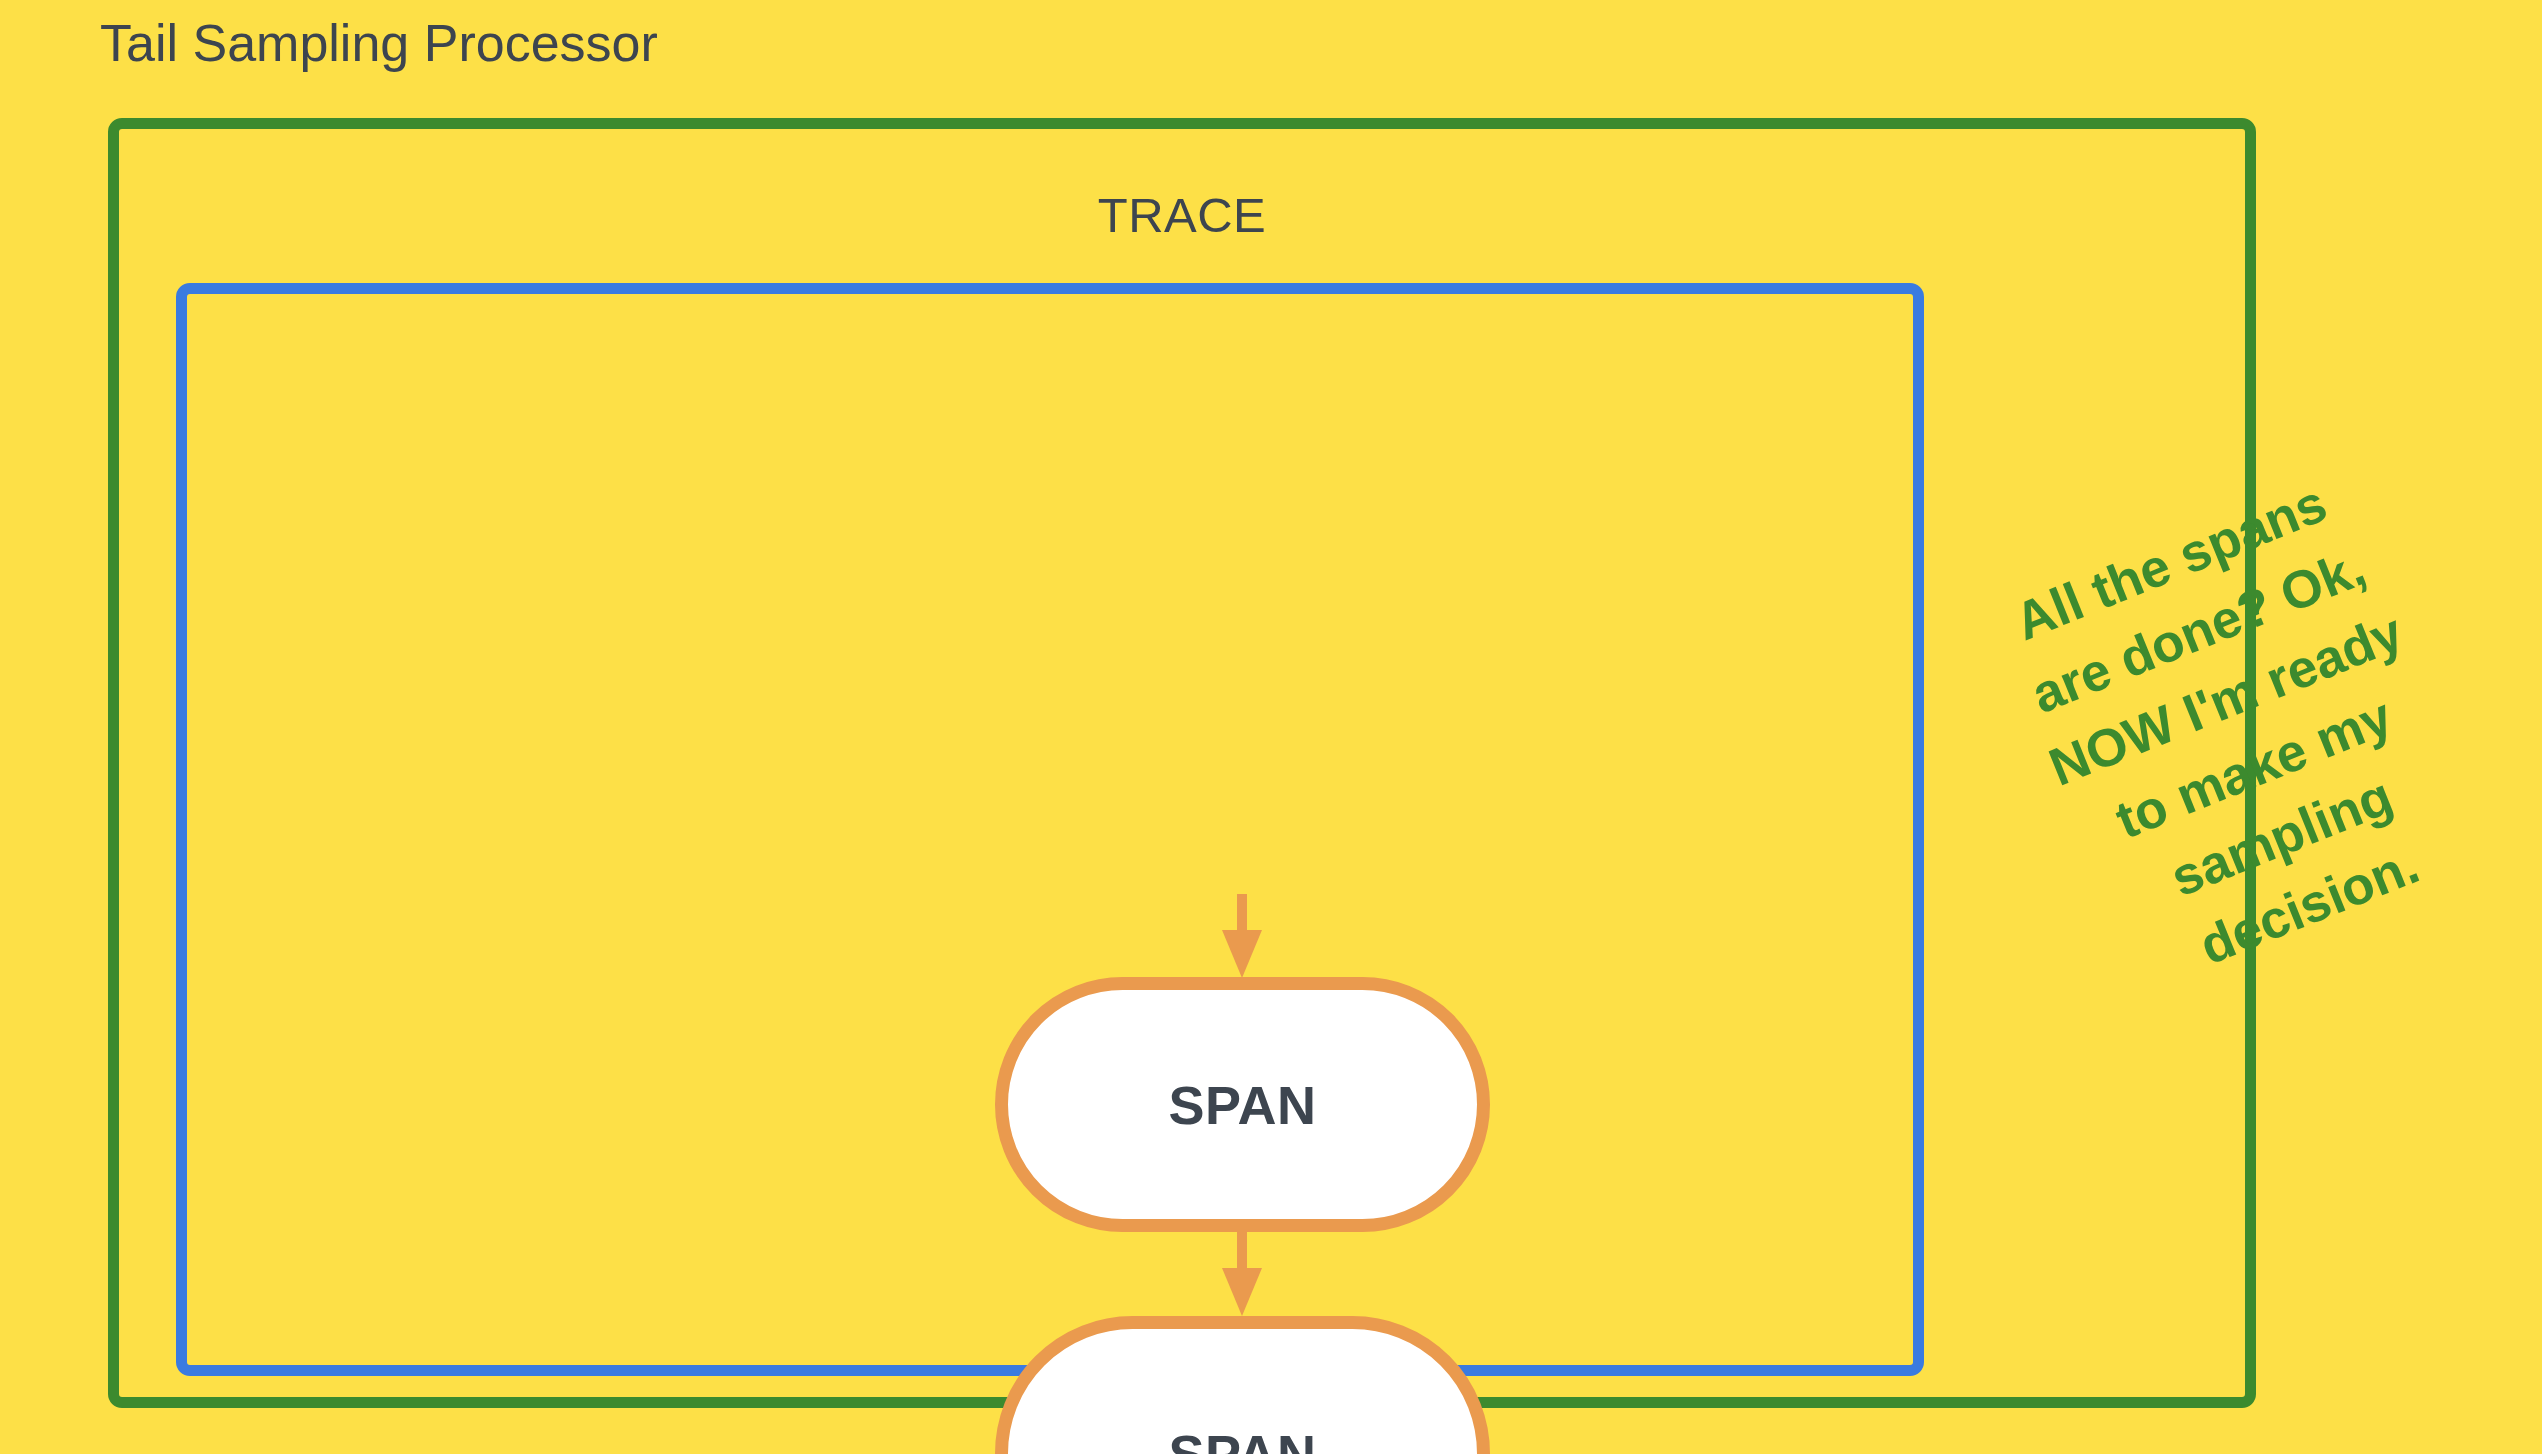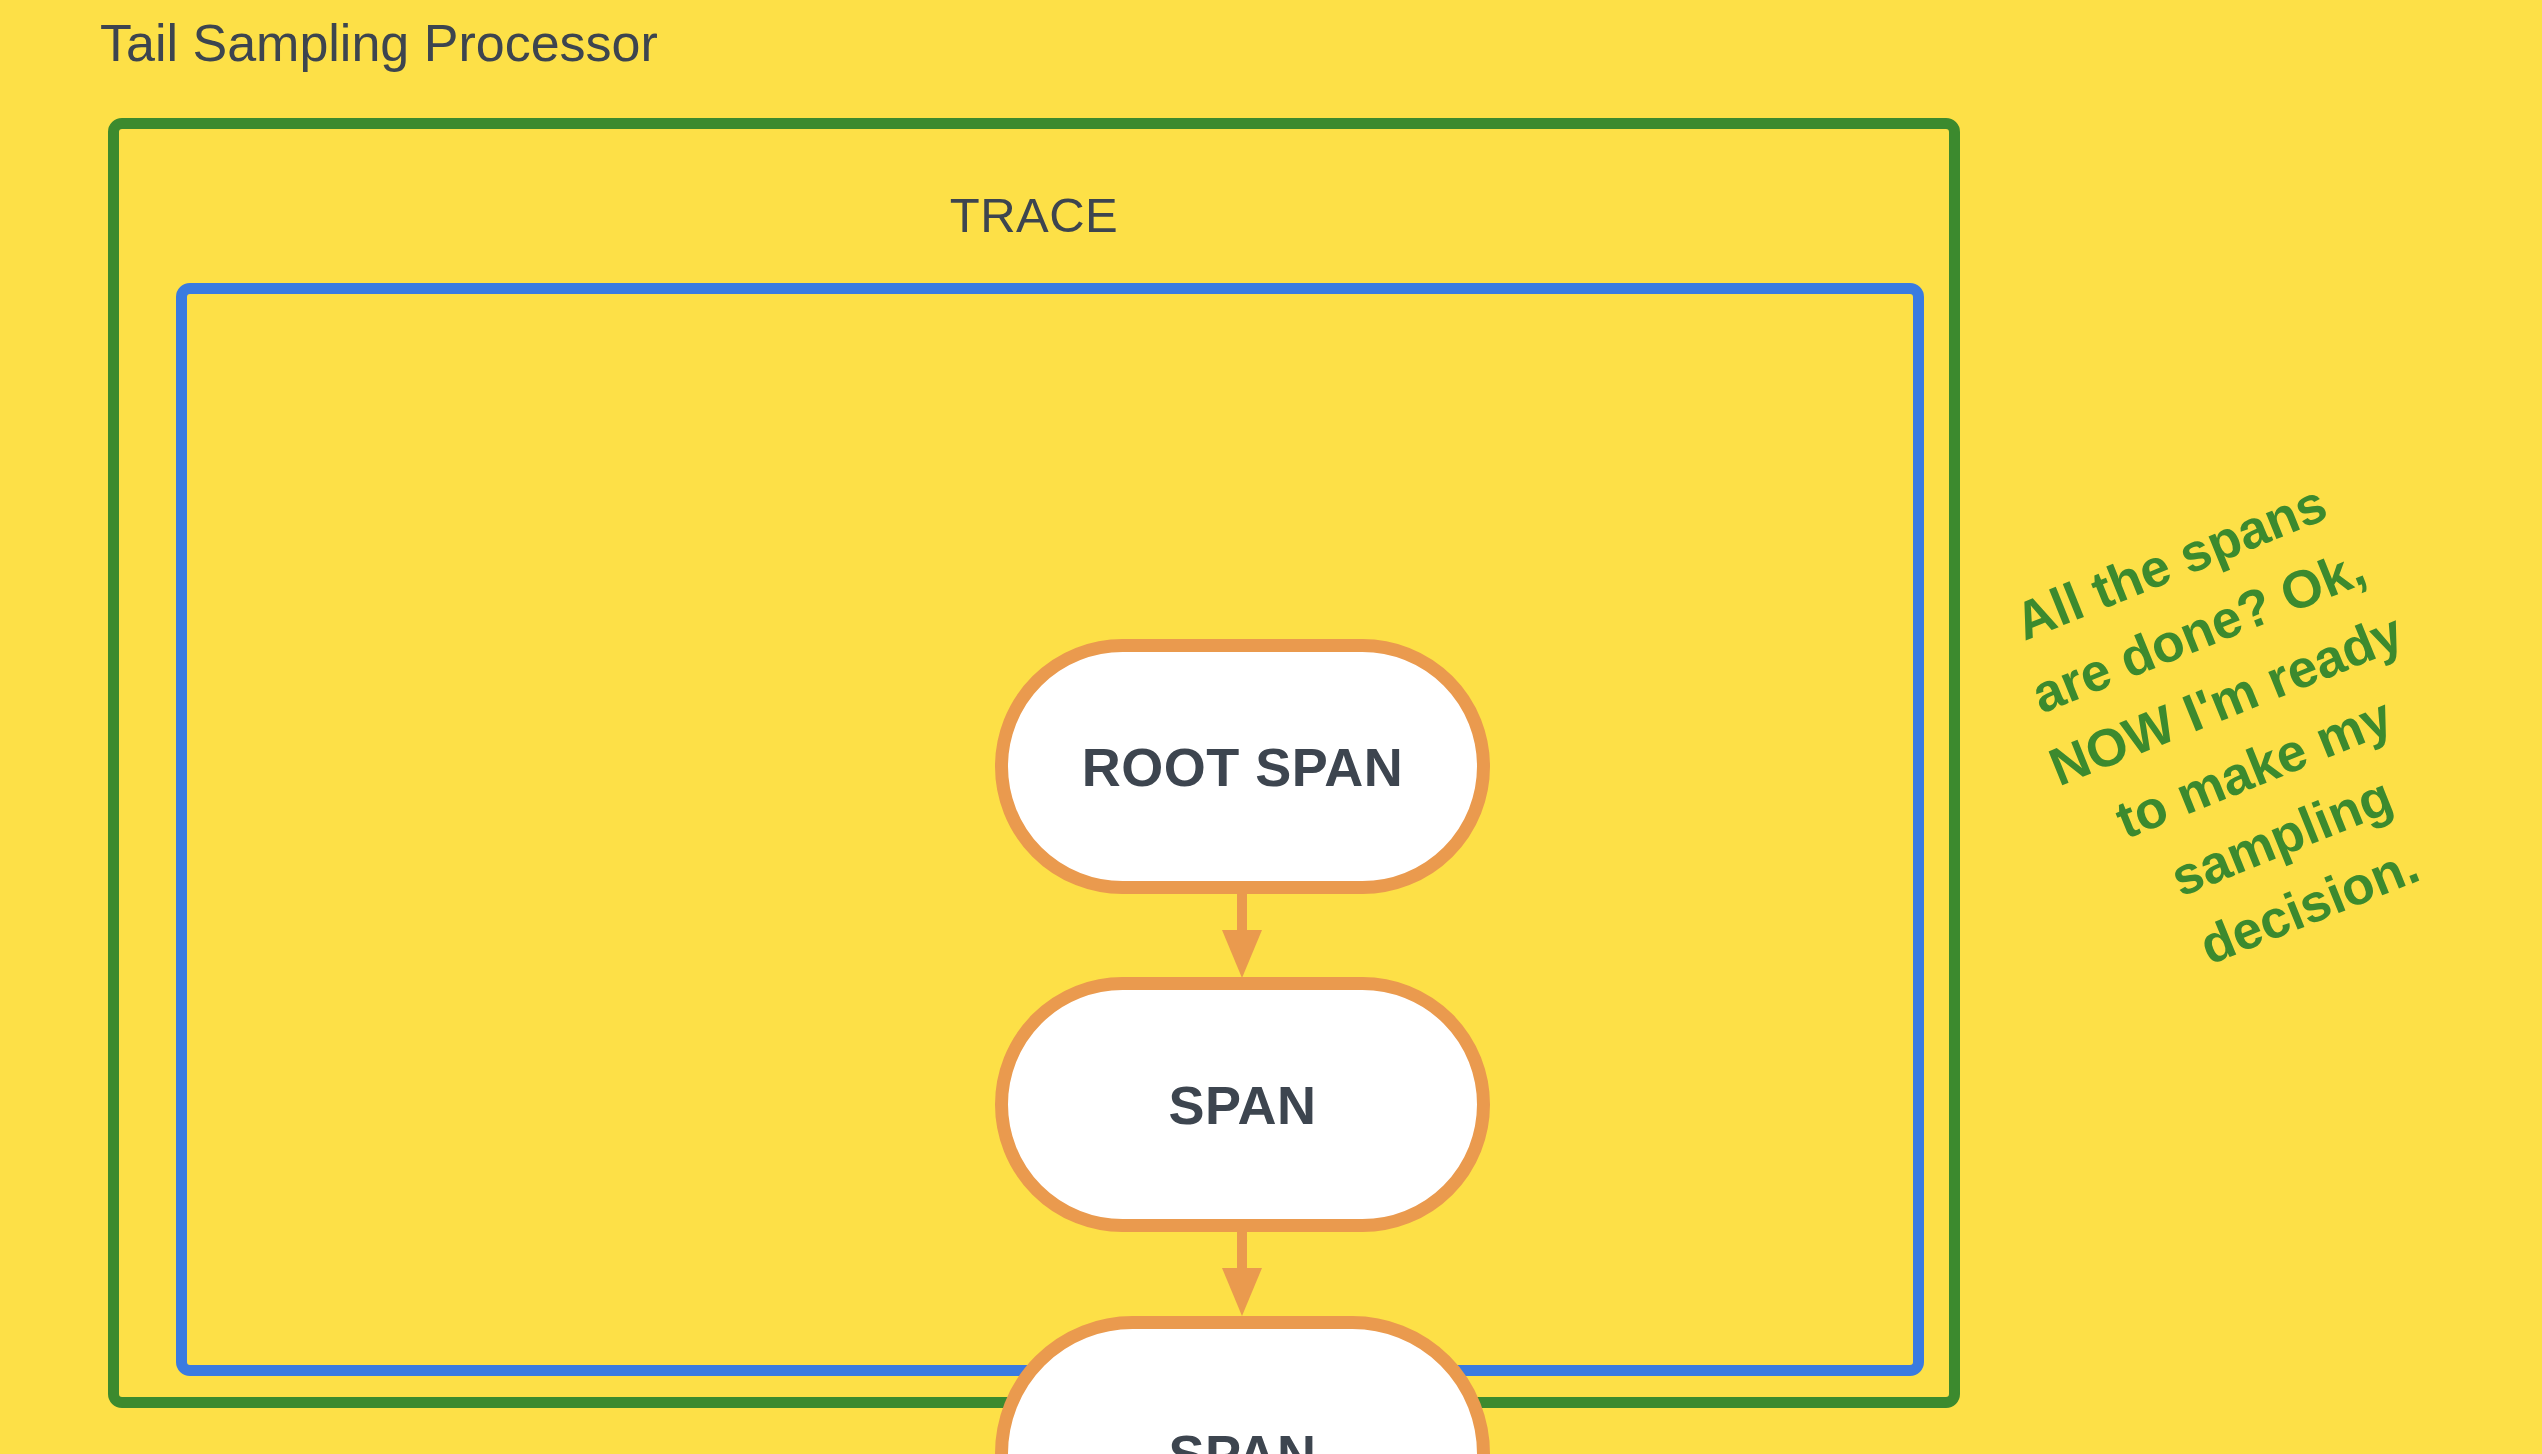--- a/index.html
+++ b/index.html
@@ -29,21 +29,21 @@
     color: #3d454f;
     letter-spacing: 0px;
     white-space: nowrap;
   }
 
   
   #processor-box {
     position: absolute;
     left: 108px;
     top: 118px;
-    width: 1852px;
+    width: 2148px;
     height: 1290px;
     box-sizing: border-box;
     border: 11px solid #3c8a2e;
     border-radius: 14px;
     background: transparent;
   }
 
   
   #trace-label {
     position: absolute;
@@ -149,23 +149,20 @@
 <div id="canvas">
 
   <div id="processor-title">Tail Sampling Processor</div>
 
   <div id="processor-box">
 
     <div id="trace-label">TRACE</div>
 
     <div id="trace-box">
 
-      <div id="span-root" class="span-node">
-        <span class="span-label">ROOT SPAN</span>
-      </div>
 
       <div id="arrow-root-to-two" class="arrow-connector">
         <div class="arrow-line"></div>
         <div class="arrow-head"></div>
       </div>
 
       <div id="span-two" class="span-node">
         <span class="span-label">SPAN</span>
       </div>
 

